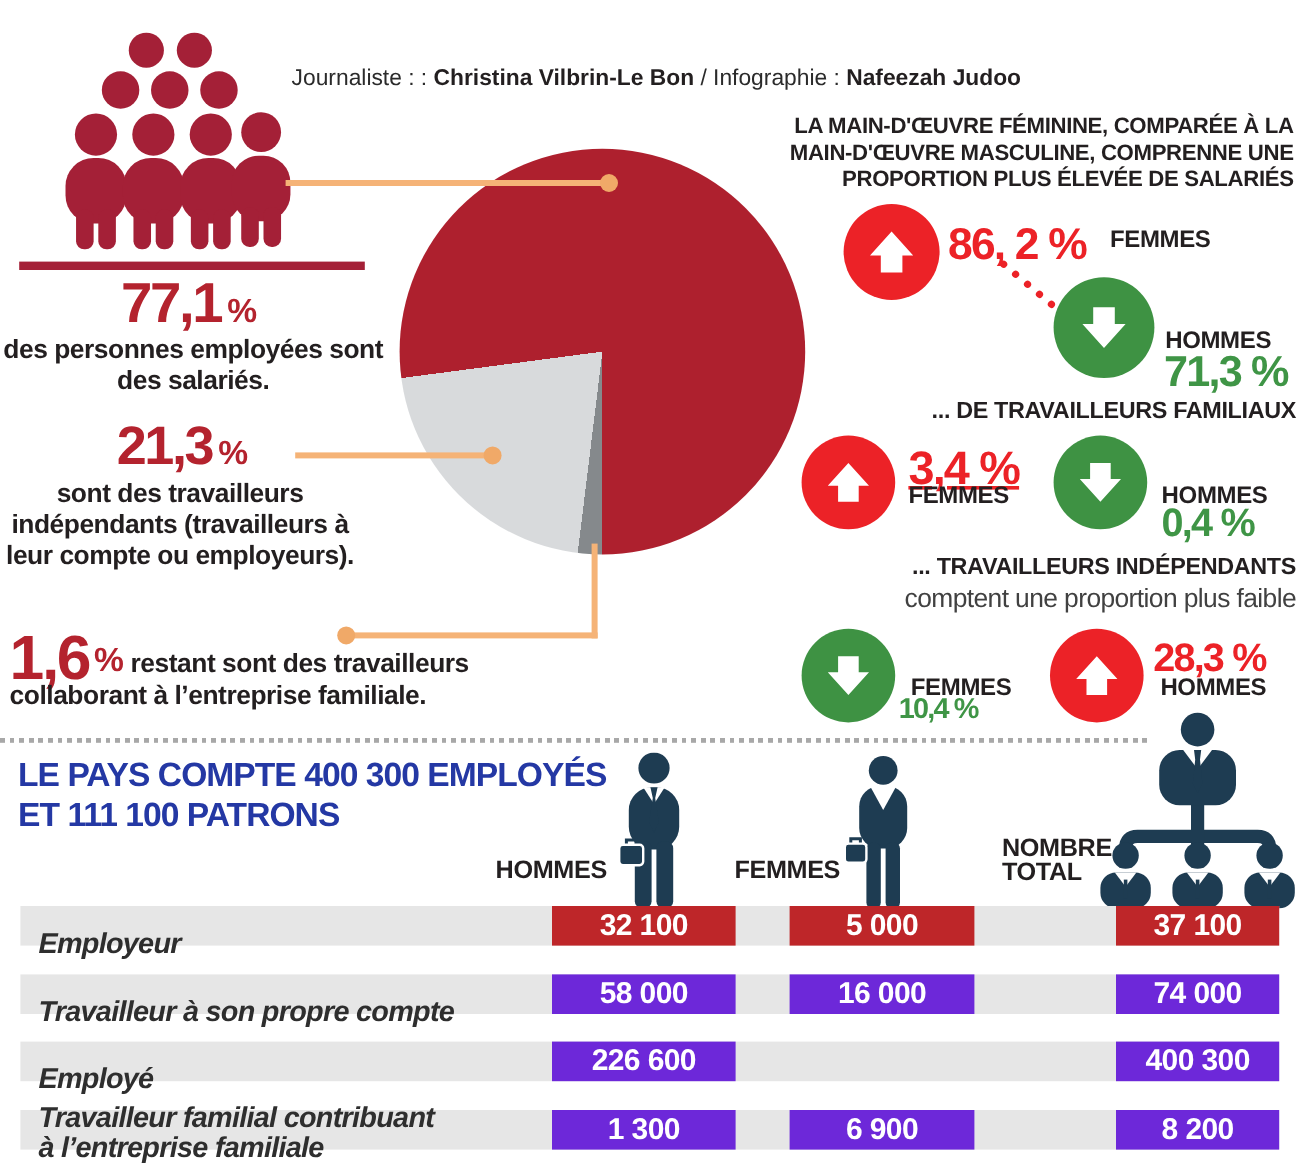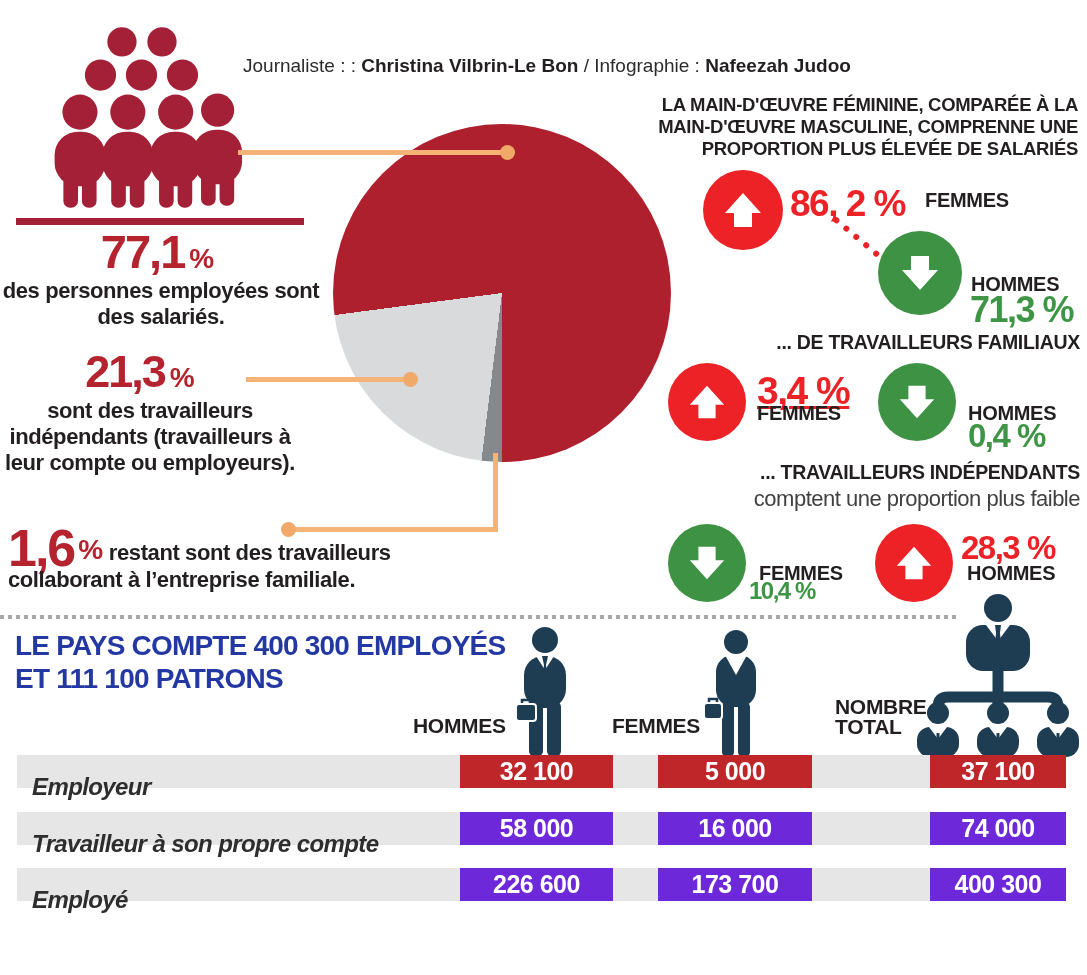--- a/index.html
+++ b/index.html
@@ -13,21 +13,21 @@
   
   .crowd{left:38px;top:24px;}
   .underbar{left:16px;top:218px;width:288px;height:7px;background:#A42037;}
   .bignum-wrap{text-align:center;}
   .bignum{font-weight:bold;color:#B4232E;letter-spacing:-2px;}
   .bigpct{font-weight:bold;color:#B4232E;font-size:28px;margin-left:5px;}
   .stat1{left:0;top:224px;width:315px;}
   .stat1 .bignum{font-size:47px;}
   .cap{font-weight:bold;font-size:22px;line-height:26px;text-align:center;letter-spacing:-0.4px;}
   .cap1{left:-4px;top:278px;width:330px;}
-  .stat2{left:10px;top:346px;width:260px;}
+  .stat2{left:22px;top:346px;width:260px;}
   .stat2 .bignum{font-size:45px;}
   .cap2{left:-5px;top:398px;width:310px;}
   .stat3{left:8px;top:536px;width:470px;font-weight:bold;font-size:22px;line-height:27px;letter-spacing:-0.4px;}
   .stat3 .n{font-size:52px;color:#B4232E;letter-spacing:-2px;line-height:0;vertical-align:-6px;}
   .stat3 .p{font-size:28px;color:#B4232E;margin:0 6px 0 4px;vertical-align:1px;}
   
   .pie{left:333px;top:124px;width:338px;height:338px;border-radius:50%;
        background:conic-gradient(#AE202E 0deg 180deg,#85898C 180deg 187deg,#D8DADC 187deg 262.5deg,#AE202E 262.5deg 360deg);}
   .oline{background:#F5B377;}
   .odot{width:15px;height:15px;border-radius:50%;background:#F0A968;}
@@ -254,17 +254,23 @@
     <div class="band"></div>
     <div class="tlabel">Travailleur à son propre compte</div>
     <div class="cell tealc c1">58 000</div>
     <div class="cell tealc c2">16 000</div>
     <div class="cell tealc c3">74 000</div>
   </div>
   <div class="abs trow" style="top:868px;">
     <div class="band"></div>
     <div class="tlabel">Employé</div>
     <div class="cell tealc c1">226 600</div>
-    <div class="cell tealc c2">173 700</div>
     <div class="cell tealc c3">400 300</div>
   </div>
+  <div class="abs trow" style="top:925px;">
+    <div class="band"></div>
+    <div class="tlabel" style="width:345px;">Travailleur familial contribuant à l’entreprise familiale</div>
+    <div class="cell tealc c1">1 300</div>
+    <div class="cell tealc c2">6 900</div>
+    <div class="cell tealc c3">8 200</div>
+  </div>
 
 </div>
 
 </body></html>

